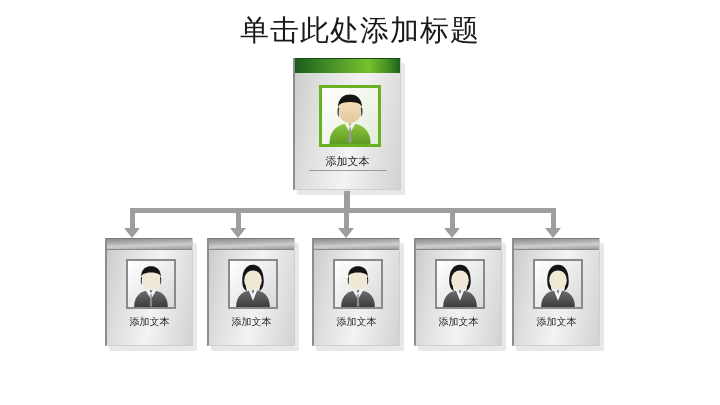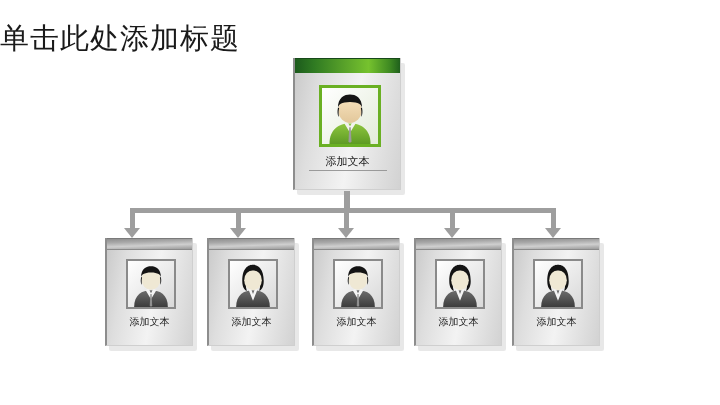--- a/index.html
+++ b/index.html
@@ -12,22 +12,23 @@
     height: 405px;
     position: relative;
     overflow: hidden;
     font-family: "DejaVu Sans", "Liberation Sans", sans-serif;
   }
 
   
   #slide-title {
     position: absolute;
     left: 0;
-    top: 20px;
+    top: 12px;
     width: 720px;
+    text-align: center;
     font-size: 29px;
     line-height: 36px;
     color: #1a1a1a;
     letter-spacing: 1px;
     font-weight: 400;
     white-space: nowrap;
   }
 
   
   .card {

